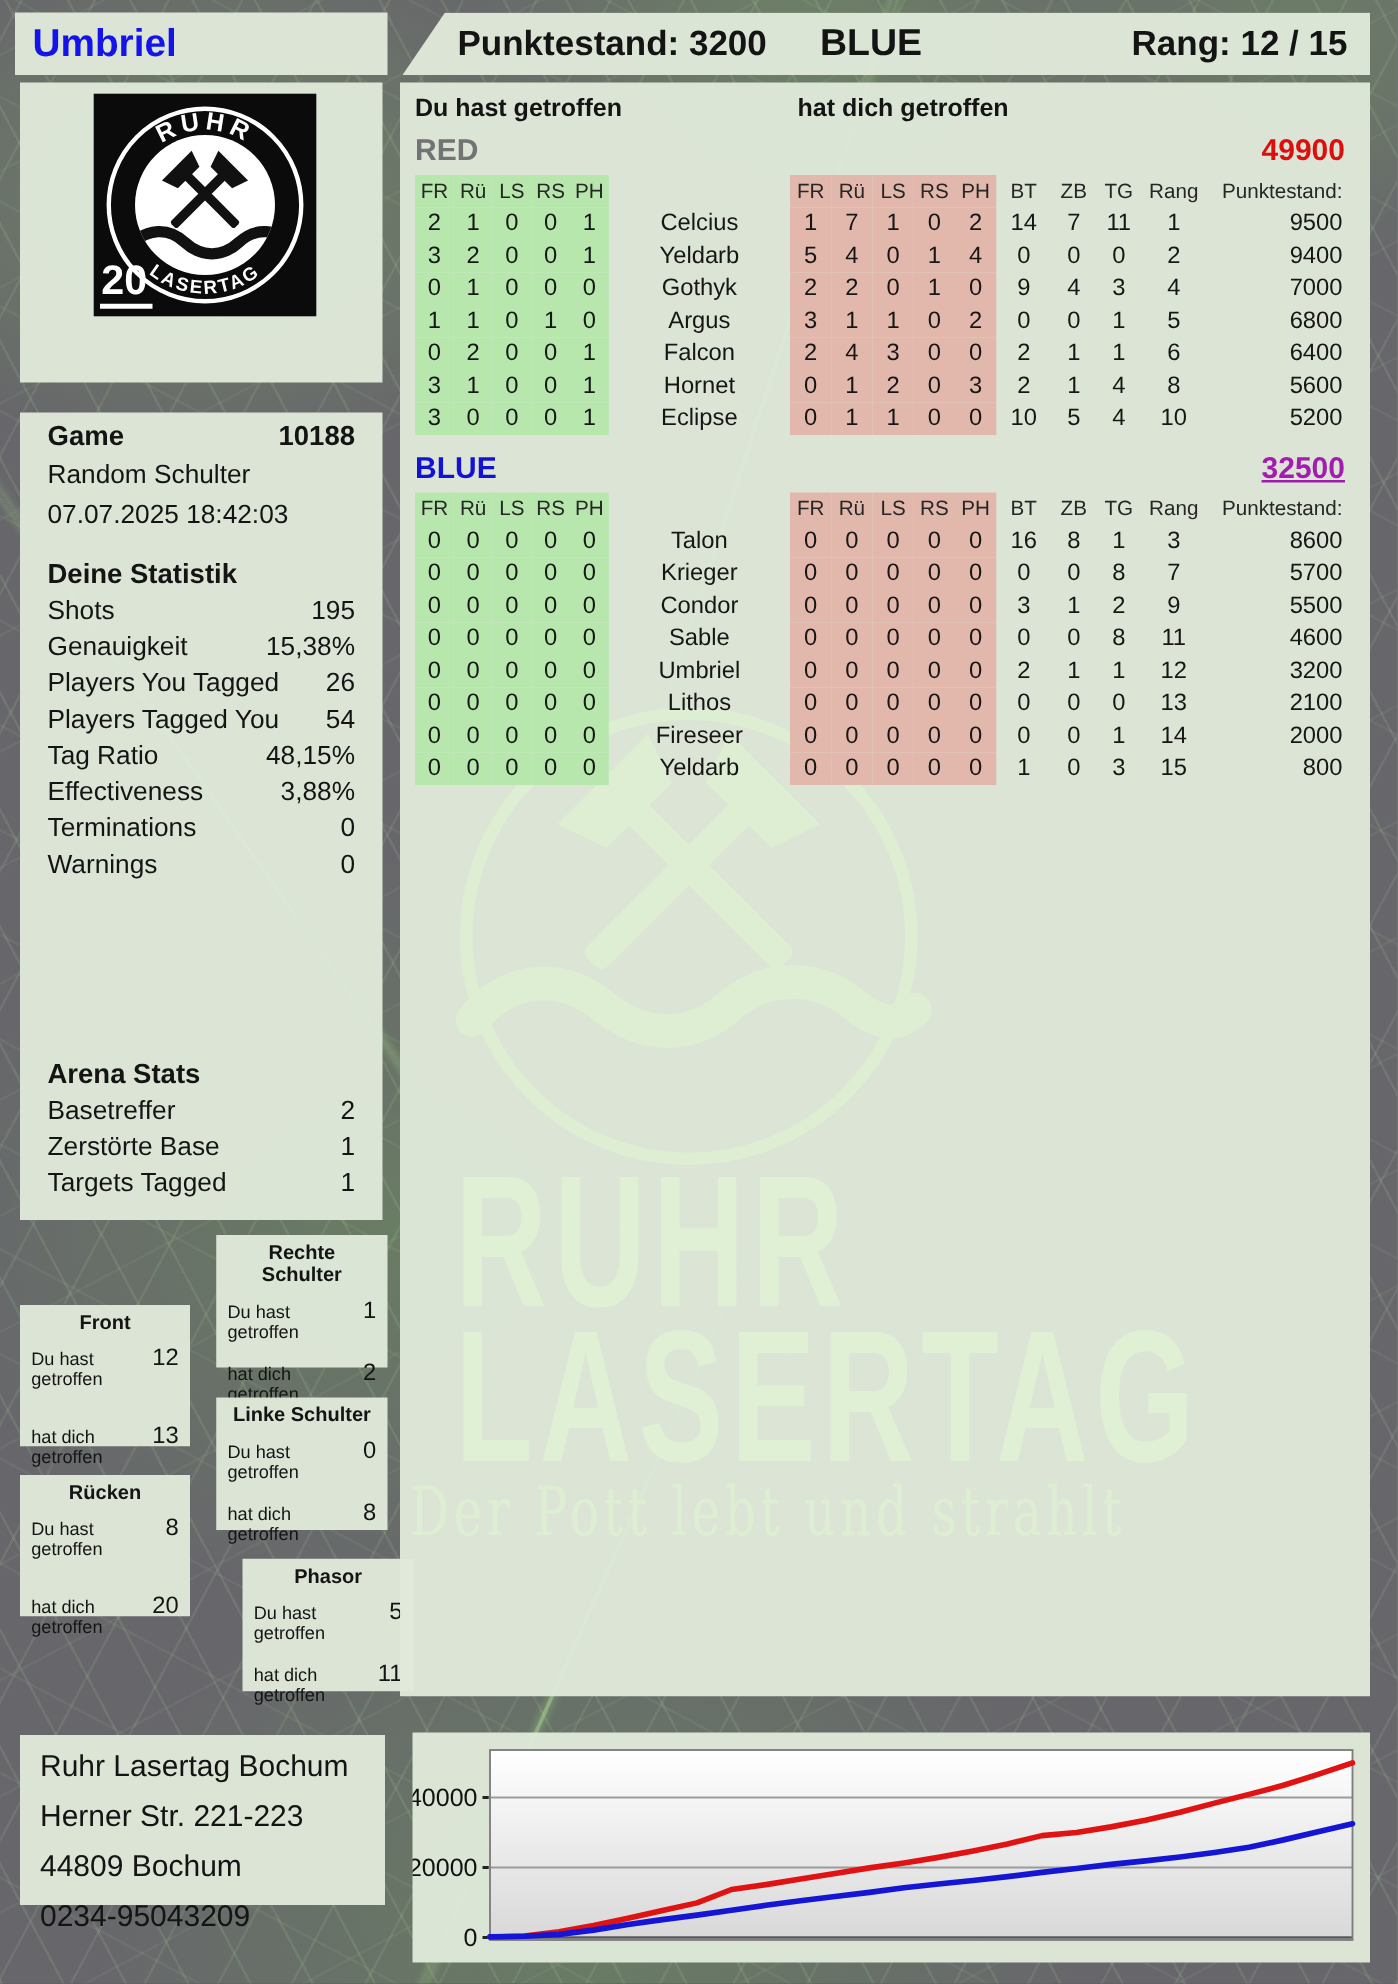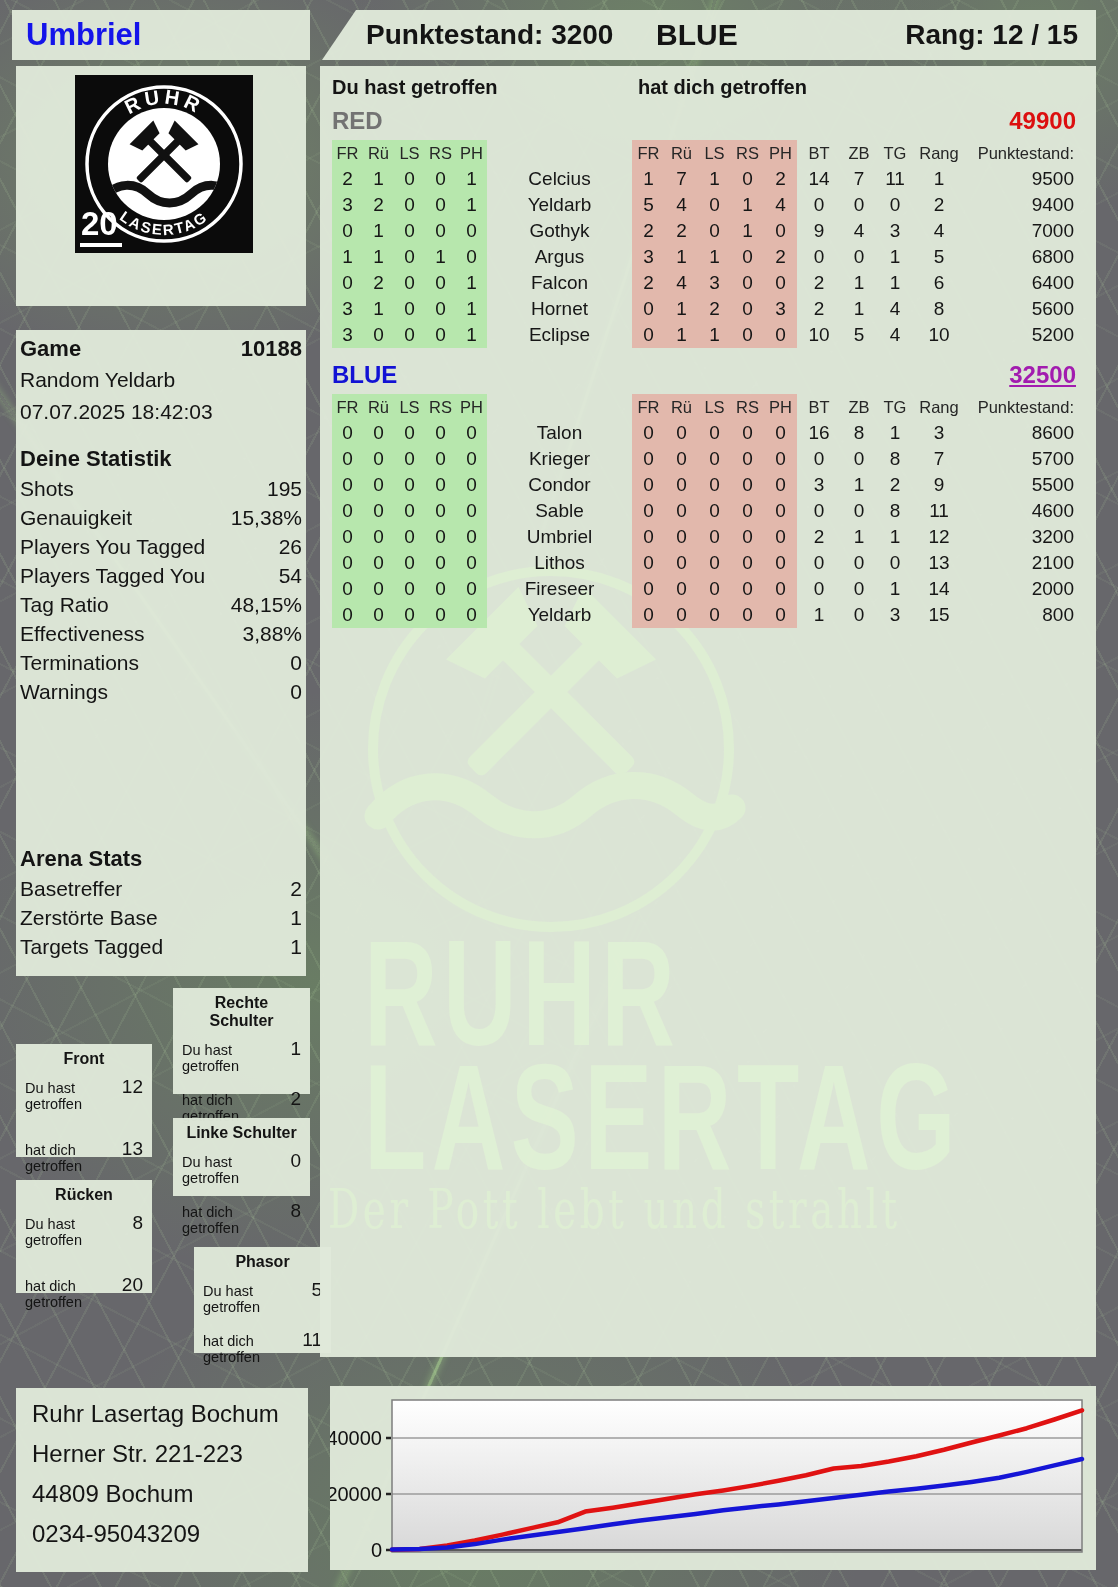--- a/index.html
+++ b/index.html
@@ -37,44 +37,44 @@
   .hdr-rank{right:18px;}
 
   
   #logo-panel{left:16px;top:66px;width:290px;height:240px;}
   .logo-square{position:absolute;left:59px;top:9px;width:178px;height:178px;background:#0b0b0b;}
   .logo-square svg{position:absolute;inset:0;}
   .logo-badge{position:absolute;left:5px;bottom:6px;color:#fff;font-weight:bold;font-size:33px;
               line-height:1;border-bottom:4px solid #fff;padding:0 4px 3px 1px;}
 
   
-  #stats-panel{left:16px;top:330px;width:290px;height:646px;padding:4px 4px;box-sizing:border-box;
+  #stats-panel{left:16px;top:330px;width:290px;height:646px;padding:4px 22px;box-sizing:border-box;
                font-size:21px;}
   .srow{display:flex;justify-content:space-between;line-height:29px;}
   .srow.game{font-size:22px;font-weight:bold;line-height:30px;}
   .line{line-height:32px;}
   .sec-title{font-weight:bold;font-size:22px;line-height:30px;}
   .gap16{height:16px;} .gap138{height:138px;}
 
   
   .hitbox{position:absolute;background:rgba(224,233,218,.96);box-sizing:border-box;padding:6px 9px;}
   .hb-title{text-align:center;font-weight:bold;font-size:16px;}
   .hb-row{display:flex;justify-content:space-between;align-items:baseline;margin-top:8px;}
   .hb-row .lbl{font-size:14.5px;}
   .hb-row .val{font-size:19px;}
   .hitbox.tall .hb-row + .hb-row{margin-top:26px;}
   .hitbox.short .hb-row + .hb-row{margin-top:14px;}
   #zone-front{left:16px;top:1044px;width:136px;height:113px;}
   #zone-ruecken{left:16px;top:1180px;width:136px;height:113px;}
   #zone-rechte{left:173px;top:988px;width:137px;height:106px;}
-  #zone-linke{left:173px;top:1118px;width:137px;height:78px;}
+  #zone-linke{left:173px;top:1118px;width:137px;height:106px;}
   #zone-phasor{left:173px;top:1247px;width:137px;height:106px;margin-left:21px;}
 
   
-  #address-panel{left:16px;top:1388px;width:292px;height:184px;padding:6px 16px;box-sizing:border-box;}
+  #address-panel{left:16px;top:1388px;width:292px;height:136px;padding:6px 16px;box-sizing:border-box;}
   .addr-line{font-size:24px;line-height:40px;}
 
   
   #main-panel{left:320px;top:66px;width:776px;height:1291px;overflow:hidden;}
   .wm-big{position:absolute;font-size:150px;font-weight:bold;letter-spacing:8px;line-height:1;
           color:#e1f3d5;opacity:.8;transform:scaleX(.68);transform-origin:left top;white-space:nowrap;}
   #wm1{left:44px;top:852px;} #wm2{left:44px;top:976px;}
   #wm-tag{position:absolute;left:8px;top:1112px;font-family:"DejaVu Serif",serif;font-size:54px;
           letter-spacing:5px;color:#dff0d3;opacity:.85;transform:scaleX(.72);transform-origin:left top;white-space:nowrap;}
   #wm-logo{position:absolute;left:36px;top:488px;width:390px;height:390px;}
@@ -150,21 +150,21 @@
       </svg>
       <div class="logo-badge">20</div>
     </div>
   </div>
 
   <div class="panel" id="stats-panel">
     <div class="srow game">
       <span>Game</span>
       <span>10188</span>
     </div>
-    <div class="line">Random Yeldarb</div>
+    <div class="line">Random Schulter</div>
     <div class="line">07.07.2025 18:42:03</div>
     <div class="gap16"></div>
     <div class="sec-title">Deine Statistik</div>
     <div class="srow">
         <span>Shots</span>
         <span>195</span>
       </div>
     <div class="srow">
         <span>Genauigkeit</span>
         <span>15,38%</span>

